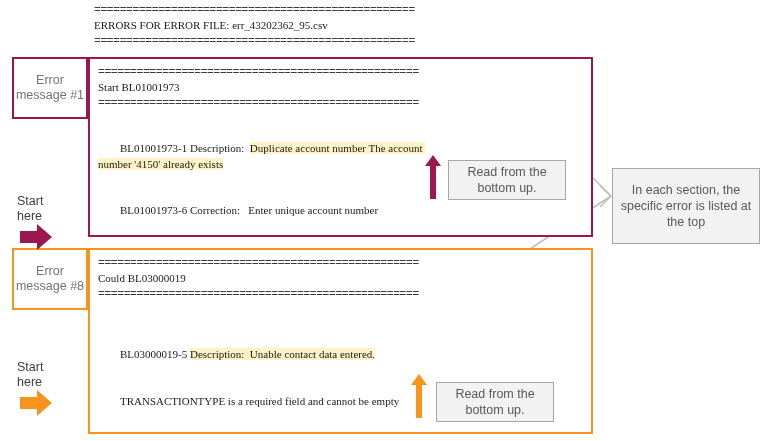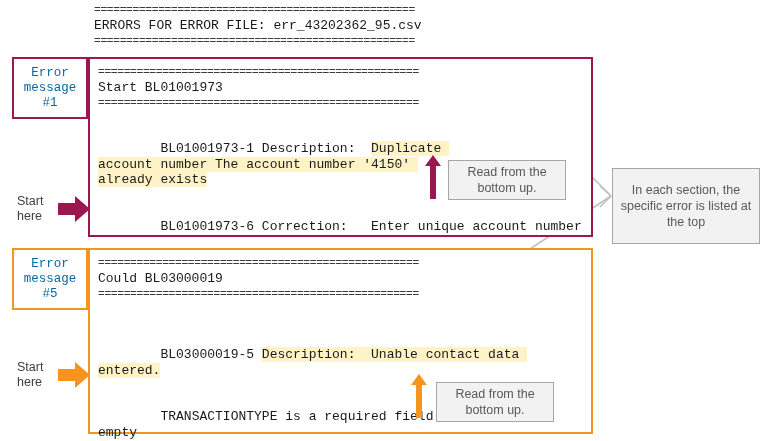--- a/index.html
+++ b/index.html
@@ -11,22 +11,22 @@
     position: relative;
     width: 768px;
     height: 441px;
     background: #ffffff;
     font-family: "Liberation Sans", sans-serif;
     overflow: hidden;
   }
 
   
   .log-text {
-    font-family: Liberation Mono, monospace;
-    font-size: 13px;
+    font-family: Liberation Serif, serif;
+    font-size: 11px;
     color: #1a1a1a;
     line-height: 15.5px;
     white-space: pre-wrap;
   }
   .rule {
     font-family: "Liberation Sans", sans-serif;
     font-size: 11.5px;
     color: #3a3a3a;
     letter-spacing: -0.3px;
     line-height: 15.5px;
@@ -70,44 +70,44 @@
   
   .label-box {
     position: absolute;
     box-sizing: border-box;
     background: #ffffff;
     display: flex;
     align-items: center;
     justify-content: center;
     text-align: center;
     font-size: 12.5px;
-    color: #0369a1;
+    color: #737373;
     line-height: 15px;
-    font-family: Liberation Mono, monospace;
+    font-family: Liberation Sans, sans-serif;
   }
   #label-box-1 {
     left: 12px;
     top: 57px;
     width: 76px;
     height: 62px;
     border: 2px solid #9c1750;
   }
   #label-box-2 {
     left: 12px;
     top: 248px;
     width: 76px;
     height: 62px;
     border: 2px solid #f7941e;
   }
 
   
   .start-group {
     position: absolute;
     display: flex;
-    align-items: center;
+    flex-direction: column;
   }
   #start-group-1 { left: 17px; top: 194px; }
   #start-group-2 { left: 17px; top: 360px; }
   .start-text {
     font-size: 12.5px;
     color: #404040;
     line-height: 15px;
     text-align: left;
     width: 38px;
     font-family: "Liberation Sans", sans-serif;
@@ -188,21 +188,21 @@
 
     <polyline points="545,130 611,196" fill="none" stroke="#bfbfbf" stroke-width="1.6"></polyline>
     <polyline points="611,196 600,186" fill="none" stroke="#bfbfbf" stroke-width="1.6"></polyline>
     <polyline points="611,196 600,207" fill="none" stroke="#bfbfbf" stroke-width="1.6"></polyline>
 
     <polyline points="412,326 611,196" fill="none" stroke="#bfbfbf" stroke-width="1.6"></polyline>
   </svg>
 
   <div class="label-box" id="label-box-1">Error message #1</div>
 
-  <div class="label-box" id="label-box-2">Error message #5</div>
+  <div class="label-box" id="label-box-2">Error message #8</div>
 
   <div class="start-group" id="start-group-1">
     <div class="start-text">Start here</div>
     <svg class="arrow-right" viewBox="0 0 32 26">
       <polygon points="0,7 17,7 17,0 32,13 17,26 17,19 0,19" fill="#9C1750"></polygon>
     </svg>
   </div>
 
   <div class="start-group" id="start-group-2">
     <div class="start-text">Start here</div>

